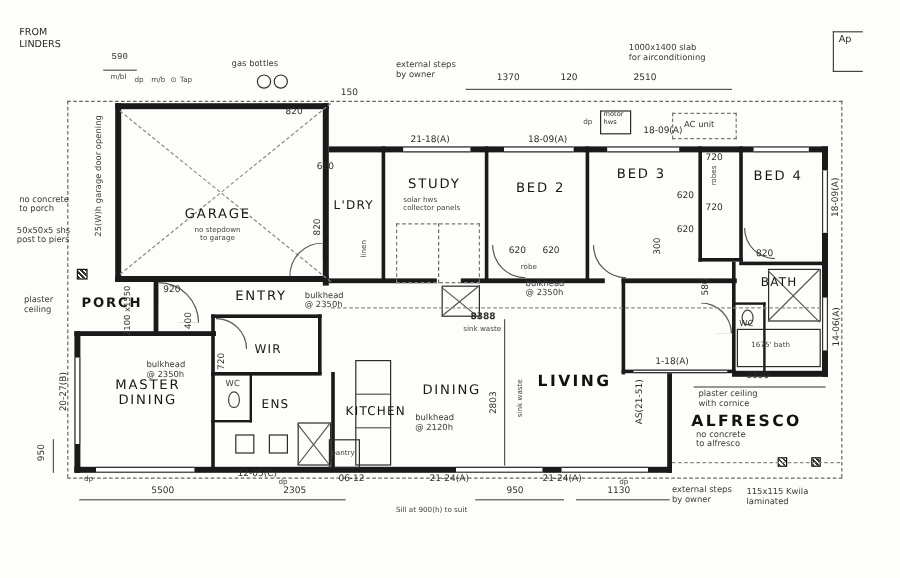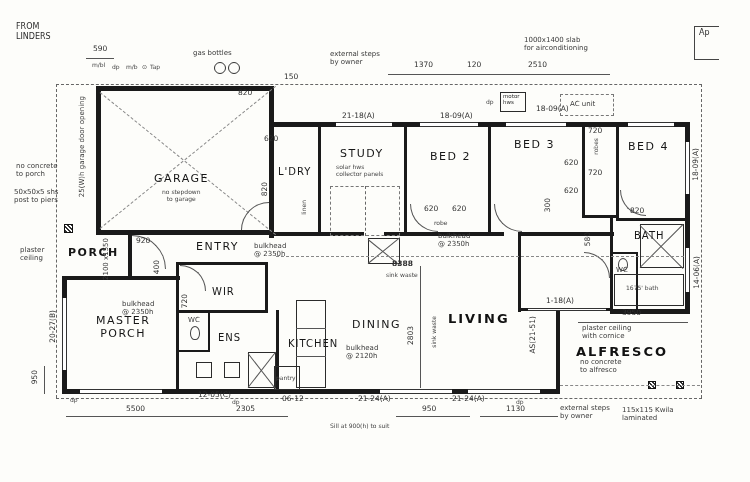--- a/index.html
+++ b/index.html
@@ -141,21 +141,21 @@
   <div class="hl" style="left:578px;top:322px;width:110px;"></div>
   <div class="hl" style="left:66px;top:416px;width:144px;"></div>
   <div class="hl" style="left:210px;top:416px;width:78px;"></div>
   <div class="hl" style="left:396px;top:416px;width:74px;"></div>
   <div class="hl" style="left:480px;top:416px;width:78px;"></div>
   <div class="vl" style="left:44px;top:366px;height:28px;"></div>
   <div class="vl" style="left:420px;top:266px;height:122px;"></div>
 
   <span class="t" style="left:16px;top:22px;">FROM
 LINDERS</span>
-  <span class="t dim" style="left:93px;top:44px;">590</span>
+  <span class="t dim" style="left:93px;top:44px;font-family:Liberation Mono, monospace;">590</span>
   <span class="t xs" style="left:92px;top:61px;">m/bl</span>
   <span class="t xs" style="left:112px;top:63px;">dp</span>
   <span class="t xs" style="left:126px;top:63px;">m/b</span>
   <span class="t xs" style="left:142px;top:63px;">⊙</span>
   <span class="t xs" style="left:150px;top:63px;">Tap</span>
   <span class="t sm" style="left:193px;top:49px;">gas bottles</span>
   <span class="t sm" style="left:330px;top:50px;">external steps
 by owner</span>
   <span class="t dim" style="left:414px;top:60px;">1370</span>
   <span class="t dim" style="left:467px;top:60px;">120</span>
@@ -222,21 +222,21 @@
   <span class="t dim v" style="left:583px;top:232px;">580</span>
   <span class="t dim" style="left:630px;top:206px;">820</span>
 
   <span class="t md" style="left:634px;top:230px;">BATH</span>
   <span class="t sm" style="left:616px;top:266px;">WC</span>
   <span class="t xs" style="left:626px;top:284px;">1675' bath</span>
   <span class="t dim" style="left:546px;top:296px;">1-18(A)</span>
   <span class="t dim v" style="left:528px;top:316px;">AS(21-51)</span>
 
   <span class="t room" style="left:96px;top:314px;text-align:center;">MASTER
-PORCH</span>
+DINING</span>
   <span class="t sm" style="left:122px;top:300px;">bulkhead
 @ 2350h</span>
   <span class="t md" style="left:212px;top:286px;">WIR</span>
   <span class="t sm" style="left:188px;top:316px;">WC</span>
   <span class="t md" style="left:218px;top:332px;">ENS</span>
   <span class="t dim v" style="left:152px;top:260px;">400</span>
   <span class="t dim v" style="left:180px;top:294px;">720</span>
 
   <span class="t md" style="left:288px;top:338px;">KITCHEN</span>
   <span class="t xs" style="left:276px;top:374px;">pantry</span>

